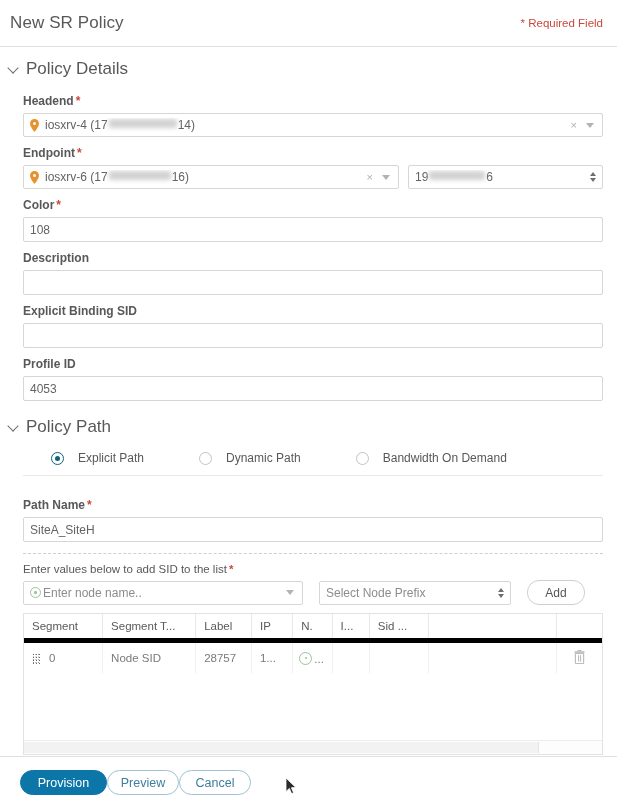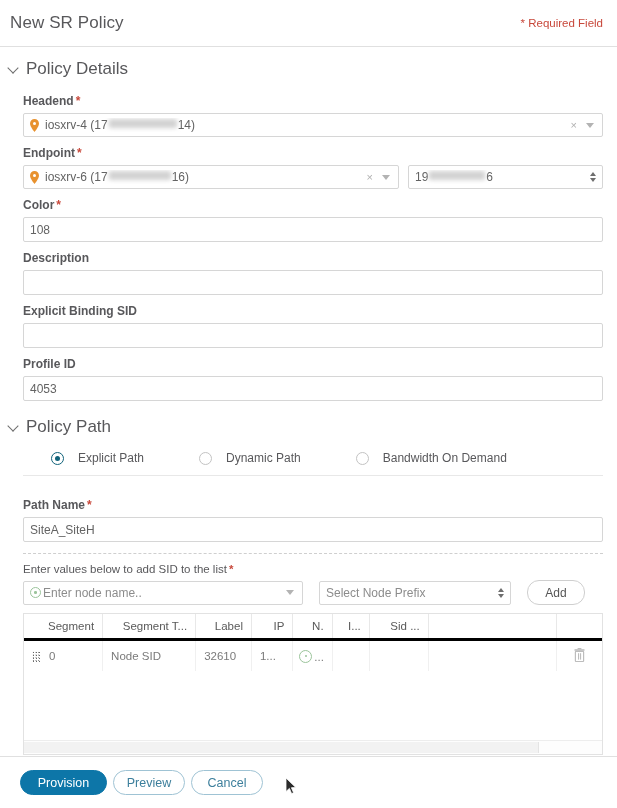--- a/index.html
+++ b/index.html
@@ -292,24 +292,24 @@
   }
   table.sid {
     width: 100%;
     border-collapse: collapse;
     table-layout: fixed;
     font-size: 11.5px;
   }
   table.sid th {
     font-weight: normal;
     color: #5a5a5a;
-    text-align: right;
+    text-align: left;
     padding: 6px 8px;
     border-right: 1px solid #e8e8e8;
-    border-bottom: 3px solid #000000;
+    border-bottom: 5px solid #000000;
     background: #fff;
     white-space: nowrap;
     overflow: hidden;
     height: 23px;
     box-sizing: border-box;
   }
   table.sid td {
     color: #7a7a7a;
     padding: 7px 8px;
     border-right: 1px solid #f0f0f0;
@@ -363,21 +363,21 @@
 
   
   .footer {
     position: absolute;
     left: 0; right: 0;
     bottom: 0;
     height: 52px;
     border-top: 1px solid #e0e0e0;
     display: flex;
     align-items: center;
-    gap: 6px;
+    gap: 0;
     padding-left: 20px;
     box-sizing: border-box;
     background: #fff;
   }
   .btn {
     height: 25px;
     border-radius: 13px;
     font-size: 12.5px;
     display: flex;
     align-items: center;
@@ -564,21 +564,21 @@
           <th></th>
           <th style="border-right:none;"></th>
         </tr>
       </thead>
       <tbody>
         <tr>
           <td>
             <span class="grip"></span><span>0</span>
           </td>
           <td>Node SID</td>
-          <td>32610</td>
+          <td>28757</td>
           <td>1...</td>
           <td style="padding-left:6px;">
             <span class="gcircle" style="width:13px;height:13px;vertical-align:-2px;display:inline-block;"></span><span>...</span>
           </td>
           <td></td>
           <td></td>
           <td></td>
           <td style="text-align:center;border-right:none;">
             <span class="trash">
               <svg width="13" height="14" viewBox="0 0 13 14">

